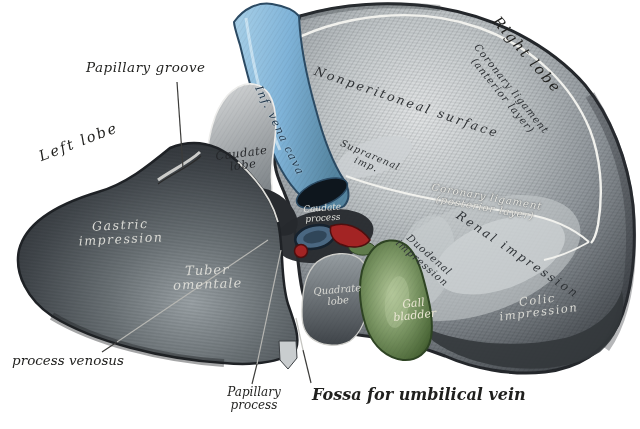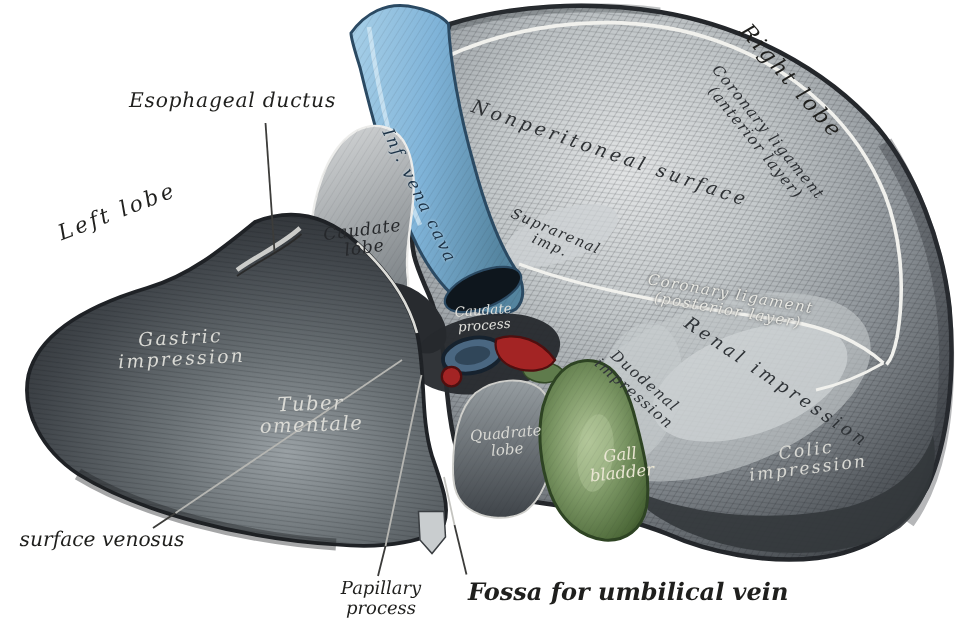--- a/index.html
+++ b/index.html
@@ -136,21 +136,21 @@
     <line x1="177" y1="82" x2="183" y2="168" stroke="#3c3c3a" stroke-width="1.2"></line>
     <line x1="102" y1="352" x2="117" y2="342" stroke="#3c3c3a" stroke-width="1.2"></line>
     <line x1="117" y1="342" x2="268" y2="240" stroke="#b6b6b2" stroke-width="1.2"></line>
     <line x1="252" y1="384" x2="257" y2="364" stroke="#3c3c3a" stroke-width="1.2"></line>
     <line x1="257" y1="364" x2="281" y2="250" stroke="#b6b6b2" stroke-width="1.2"></line>
     <line x1="311" y1="383" x2="303" y2="350" stroke="#3c3c3a" stroke-width="1.2"></line>
     <line x1="303" y1="350" x2="296" y2="318" stroke="#c4c4c0" stroke-width="1.2"></line>
   </g>
 </svg>
 
-<div class="lbl" style="left:86px;top:60px;font-size:13.5px;letter-spacing:0.5px;">Esophageal ductus</div>
+<div class="lbl" style="left:86px;top:60px;font-size:13.5px;letter-spacing:0.5px;">Papillary groove</div>
 
 <div class="lbl" style="left:37px;top:150px;font-size:14.5px;letter-spacing:2px;transform:rotate(-21deg);">Left lobe</div>
 
 <div class="lbl" style="left:501px;top:14px;font-size:14.5px;letter-spacing:2px;transform:rotate(49deg);">Right lobe</div>
 
 <div class="lbl ctr" style="left:478px;top:40px;width:118px;font-size:10px;letter-spacing:1px;color:#2c2f33;transform:rotate(51deg);">
   <span>Coronary ligament</span>
   <span>(anterior layer)</span>
 </div>
 
@@ -204,21 +204,21 @@
   <span>Gall</span>
   <span>bladder</span>
 </div>
 
 <div class="lbl ctr" style="left:487px;top:300px;width:100px;font-size:11.5px;letter-spacing:1.5px;color:#d8d8d3;transform:rotate(-7deg);">
   <span>Colic</span>
   <span>impression</span>
 </div>
 
 <div class="lbl ctr" style="left:6px;top:353px;width:124px;font-size:13.5px;">
-  <span>surface venosus</span>
+  <span>process venosus</span>
 </div>
 
 <div class="lbl ctr" style="left:207px;top:386px;width:94px;font-size:12px;">
   <span>Papillary</span>
   <span>process</span>
 </div>
 
 <div class="lbl" style="left:312px;top:386px;font-size:16px;font-weight:bold;">Fossa for umbilical vein</div>
 
 </div>

